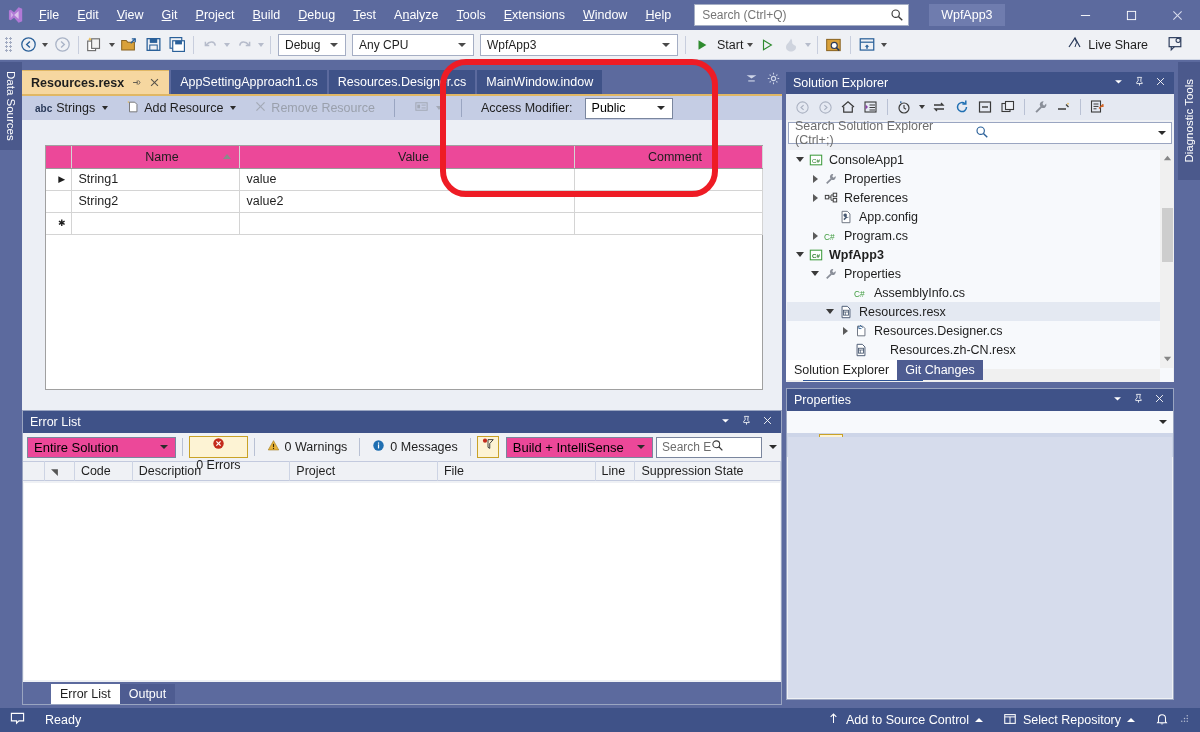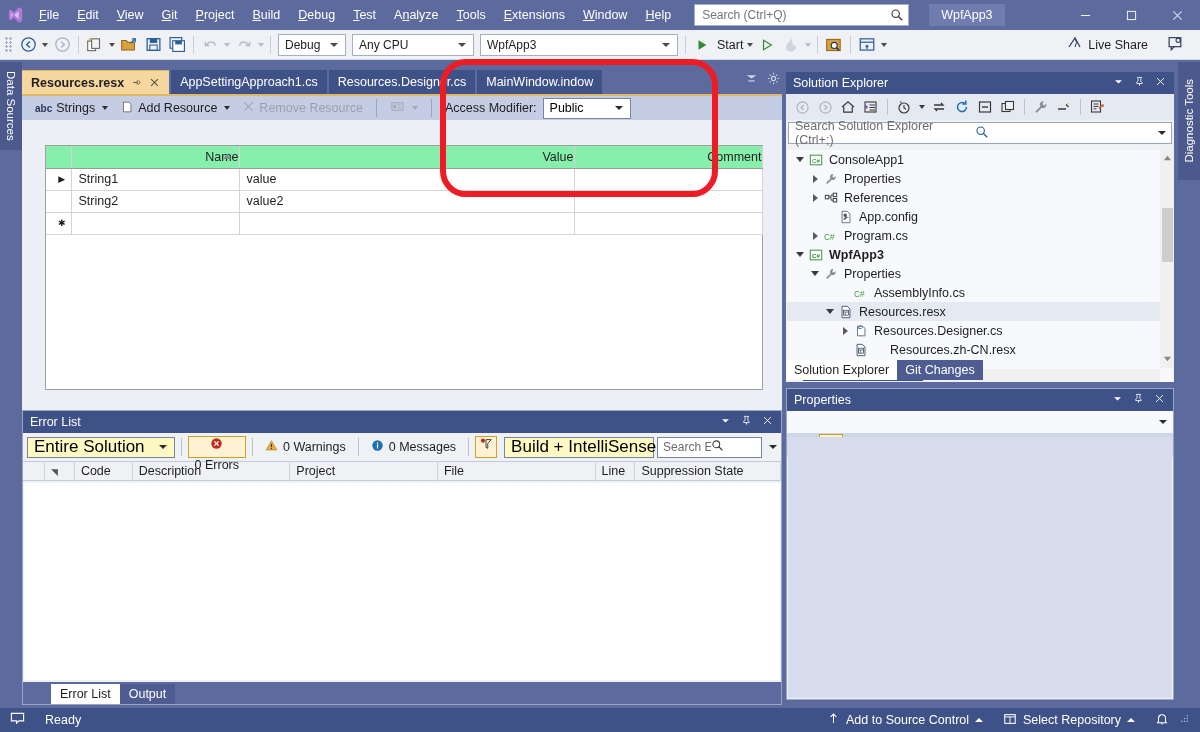--- a/index.html
+++ b/index.html
@@ -82,62 +82,62 @@
     height:24px; display:flex; align-items:center; padding:0 9px; font-size:12.5px;
     color:#ffffff; background:#3f5288; margin-right:2px; white-space:nowrap;
   }
   .dtab.active { background:#f6d7a0; color:#1e1e1e; font-weight:bold; border-top:1px solid #e0b765; }
   .dtab .pin, .dtab .close { margin-left:7px; opacity:.85; display:flex; align-items:center;}
   .tabrow-right { position:absolute; right:2px; top:12px; display:flex; gap:9px; align-items:center; }
 
   .doc-toolbar {
     position:absolute; left:0; top:34px; width:760px; height:26px; background:#c5cde4;
     border-top:2px solid #e0b765;
-    display:flex; align-items:center; padding-left:8px; gap:2px;
+    display:flex; align-items:center; padding-left:8px; gap:8px;
   }
   .dt-item { display:flex; align-items:center; gap:4px; height:22px; padding:0 5px; font-size:12.5px; color:#1e1e1e; white-space:nowrap;}
   .dt-item.disabled { color:#9aa0ac; }
   .dt-sep { width:1px; height:18px; background:#9aa5c1; margin:0 6px; }
   .dt-combo {
     height:21px; background:#ffffff; border:1px solid #7a869e; display:flex; align-items:center;
     padding:0 3px 0 6px; font-size:12.5px; width:88px; margin-left:4px;
   }
   .dt-combo span{flex:1;}
   .dt-combo .ar{ border-left:4px solid transparent; border-right:4px solid transparent; border-top:4px solid #2b2b2b; margin-right:4px;}
 
   .doc-body { position:absolute; left:0; top:60px; width:760px; height:340px; background:#eceff5; }
   .grid-wrap {
     position:absolute; left:23px; top:25px; width:718px; height:245px;
     background:#ffffff; border:1px solid #a0a0a0;
   }
   table.resgrid { border-collapse:collapse; width:100%; table-layout:fixed; font-size:12.5px; }
   table.resgrid th {
-    background:#86efac; border-right:1px solid #d4d4d4; border-bottom:1px solid #9a9a9a;
-    height:22px; font-weight:normal; text-align:right; padding:0 0 0 14px; color:#1e1e1e; position:relative;
+    background:#ec4899; border-right:1px solid #d4d4d4; border-bottom:1px solid #9a9a9a;
+    height:22px; font-weight:normal; text-align:center; padding:0 0 0 14px; color:#1e1e1e; position:relative;
   }
   table.resgrid td {
     border-right:1px solid #d4d4d4; border-bottom:1px solid #d4d4d4; height:22px;
     padding:0 0 0 7px; color:#1e1e1e; background:#ffffff;
   }
   .col-sel { width:25px; }
   td.col-sel, th.col-sel { padding:0; text-align:center; color:#555; }
   .sortarrow { position:absolute; right:8px; top:8px; border-left:4px solid transparent; border-right:4px solid transparent; border-bottom:5px solid #8a8a8a; }
   .grid-filler { background:#ffffff; }
 
   
   .errpanel { position:absolute; left:0; top:350px; width:760px; height:295px; background:#eff1f5; border:1px solid #9aa5c1;}
   .panel-header {
     height:22px; background:#3f5288; color:#ffffff; display:flex; align-items:center;
     padding-left:7px; font-size:12.5px;
   }
   .panel-header .hdr-btns { margin-left:auto; display:flex; gap:10px; padding-right:8px; align-items:center; }
   .err-toolbar { height:28px; background:#eff1f5; display:flex; align-items:center; padding:0 4px; gap:3px; }
   .err-combo {
-    height:21px; background:#fef9c3; border:1px solid #7a869e; display:flex; align-items:center;
-    padding:0 3px 0 6px; font-size:17px;
+    height:21px; background:#ec4899; border:1px solid #7a869e; display:flex; align-items:center;
+    padding:0 3px 0 6px; font-size:13px;
   }
   .err-combo span{ flex:1; white-space:nowrap;}
   .err-combo .ar{ border-left:4px solid transparent; border-right:4px solid transparent; border-top:4px solid #2b2b2b; margin:0 4px;}
   .sev-btn { display:flex; align-items:center; gap:5px; height:22px; padding:0 6px; font-size:12.5px; color:#1e1e1e; white-space:nowrap;}
   .sev-btn.on { background:#fdf3d4; border:1px solid #c9a227;flex-direction:column; }
   .err-sep { width:1px; height:18px; background:#b9c1d4; margin:0 3px; }
   .err-search { height:21px; width:108px; background:#ffffff; border:1px solid #7a869e; display:flex; align-items:center; padding:0 2px 0 5px; font-size:12px; color:#6d6d6d;}
   .err-search span{flex:1; white-space:nowrap; overflow:hidden;}
   .err-cols { height:20px; background:#eff1f5; display:flex; align-items:center; border-top:1px solid #c3cade; border-bottom:1px solid #c3cade; font-size:12.5px; color:#1e1e1e;}
   .err-cols div { border-right:1px solid #cdd4e4; height:20px; line-height:20px; padding-left:6px; overflow:hidden; white-space:nowrap;}

